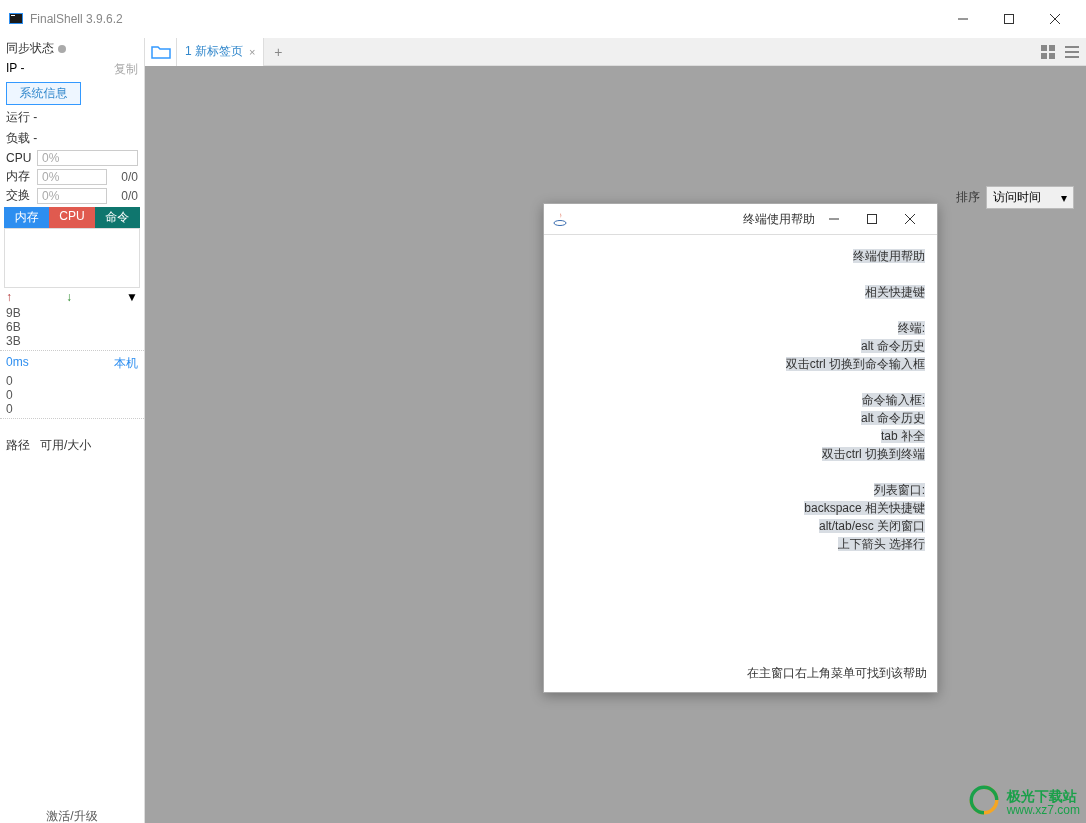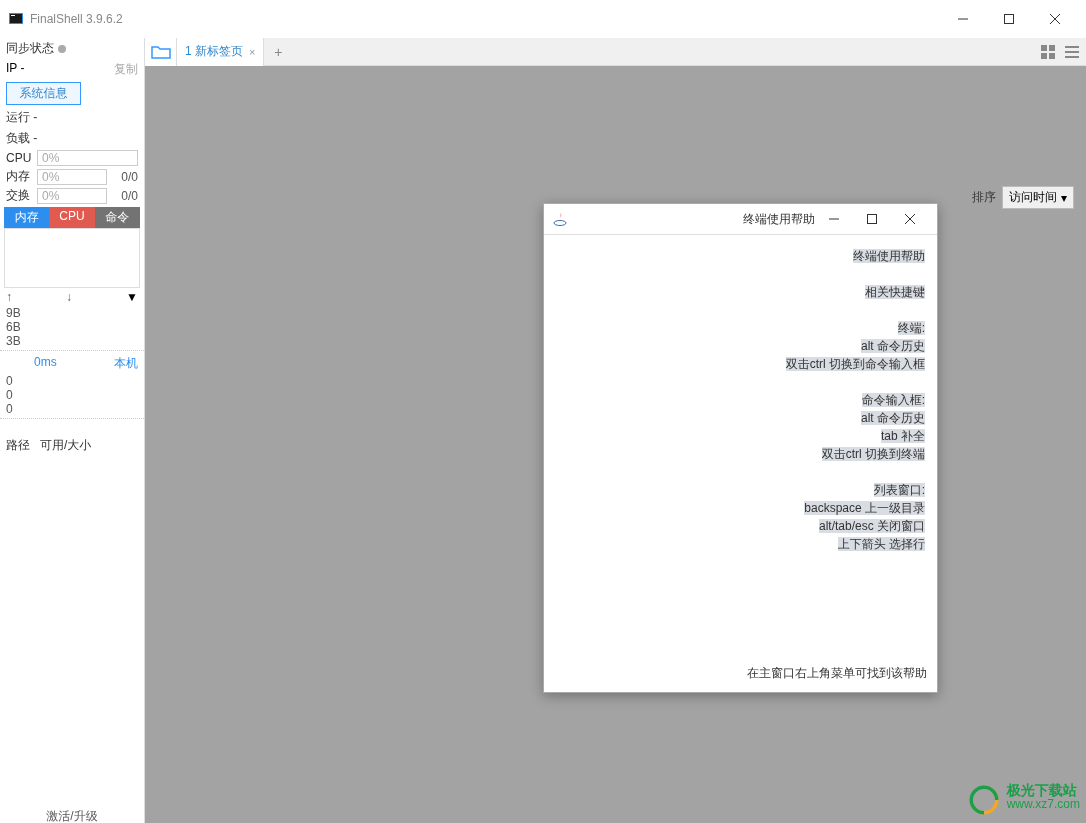--- a/index.html
+++ b/index.html
@@ -17,62 +17,62 @@
 .sb-ip .copy { color:#aaa; }
 .sys-btn { margin:2px 6px; padding:2px 0; border:1px solid #3399ff; background:#eef6ff; color:#3388cc; text-align:center; width:75px; }
 .stat-row { display:flex; align-items:center; padding:1px 6px; gap:3px; }
 .stat-label { width:28px; color:#333; }
 .stat-bar { flex:1; border:1px solid #ccc; height:16px; display:flex; align-items:center; padding:0 4px; color:#aaa; background:#fff; }
 .stat-num { width:28px; text-align:right; color:#555; }
 .tabs3 { display:flex; margin:2px 4px 0; }
 .tab3 { flex:1; text-align:center; padding:2px 0; color:#fff; }
 .tab3.mem { background:#2d8ef0; }
 .tab3.cpu { background:#e05a4f; }
-.tab3.cmd { background:#737373; }
+.tab3.cmd { background:#0f766e; }
 .chart-area { height:60px; border:1px solid #ddd; margin:0 4px; background:#fff; }
 .arrows { display:flex; justify-content:space-between; padding:2px 6px; color:#333; }
 .up-arrow { color:#b03030; }
 .dn-arrow { color:#2a8a2a; }
 .tri { color:#000; }
 .netlabels { padding-left:6px; color:#555; }
 .netlabels div { height:14px; }
 .dotted { border-top:1px dotted #ccc; margin:2px 0; }
-.ms-row { display:flex; justify-content:space-between; padding:2px 6px;margin-left:28px; }
+.ms-row { display:flex; justify-content:space-between; padding:2px 6px; }
 .ms { color:#2d8ef0; }
 .local { color:#2d8ef0; }
 .zeros { padding-left:6px; }
 .zeros div { height:14px; color:#555; }
 .path-row { display:flex; padding:4px 6px; color:#333; gap:10px; margin-top:12px; }
 .sb-spacer { flex:1; }
 .activate { text-align:center; padding:6px 12px; color:#555; }
 .content { flex:1; display:flex; flex-direction:column; position:relative; background:#a3a3a3;text-align:right; }
 .tabbar { height:28px; background:#f0f0f0; border-bottom:1px solid #ddd; display:flex; align-items:center; }
 .folder-icon { width:32px; height:28px; display:flex; align-items:center; justify-content:center; color:#3399ff; background:#fff; border-right:1px solid #ddd; }
 .tab { height:28px; padding:0 8px; display:flex; align-items:center; gap:6px; background:#fff; border-right:1px solid #ddd; color:#3388cc; }
 .tab-close { color:#999; font-size:11px; }
 .tab-add { width:28px; height:28px; display:flex; align-items:center; justify-content:center; color:#888; font-size:14px; }
 .tabbar-spacer { flex:1; }
 .view-btn { width:20px; height:20px; margin-right:4px; color:#888; display:flex; align-items:center; justify-content:center; }
 .toolbar-area { position:absolute; top:148px; right:12px; display:flex; align-items:center; gap:6px; }
 .sort-label { color:#333; }
-.sort-select { border:1px solid #bbb; padding:2px 6px; background:#f0f0f0; display:flex; align-items:center; gap:4px; }
+.sort-select { border:1px solid #bbb; padding:2px 6px; background:#f0f0f0; display:flex; align-items:center; gap:20px; }
 .dialog { position:absolute; left:398px; top:165px; width:395px; height:490px; background:#fff; box-shadow:0 3px 12px rgba(0,0,0,0.3); display:flex; flex-direction:column; border:1px solid #aaa; }
 .dlg-title { height:30px; display:flex; align-items:center; padding:0 8px; background:#fff; }
 .java-icon { width:16px; height:16px; margin-right:6px; }
 .dlg-title-text { flex:1; color:#333; }
 .dlg-controls { display:flex; gap:0; }
 .dlg-btn { width:38px; height:24px; display:flex; align-items:center; justify-content:center; color:#333; }
 .dlg-body { flex:1; background:#fff; padding:12px; border-top:1px solid #ddd; }
 .dlg-body .hl { background:#d8dde3; display:inline; }
 .dlg-body .line { line-height:18px; color:#333; }
 .dlg-footer { padding:6px 10px 10px; }
 .chk-row { display:flex; align-items:center; gap:6px; margin-bottom:6px; }
 .chk { width:13px; height:13px; border:1px solid #999; background:#fff; }
 .footer-note { color:#333; }
-.watermark { position:absolute; right:6px; bottom:6px; display:flex; align-items:flex-start; gap:6px; }
+.watermark { position:absolute; right:6px; bottom:6px; display:flex; align-items:flex-end; gap:6px; }
 .wm-swirl { width:34px; height:34px; }
 .wm-text { display:flex; flex-direction:column; line-height:14px; }
 .wm-cn { color:#1aa04a; font-size:14px; font-weight:bold; }
 .wm-url { color:#1aa04a; font-size:12px; }
 </style>
 </head>
 <body>
 
 <div class="titlebar">
   <span class="app-icon">
@@ -239,21 +239,21 @@
         <div class="line"><span class="hl">终端:</span></div>
         <div class="line"><span class="hl">alt 命令历史</span></div>
         <div class="line"><span class="hl">双击ctrl 切换到命令输入框</span></div>
         <div class="line">&nbsp;</div>
         <div class="line"><span class="hl">命令输入框:</span></div>
         <div class="line"><span class="hl">alt 命令历史</span></div>
         <div class="line"><span class="hl">tab 补全</span></div>
         <div class="line"><span class="hl">双击ctrl 切换到终端</span></div>
         <div class="line">&nbsp;</div>
         <div class="line"><span class="hl">列表窗口:</span></div>
-        <div class="line"><span class="hl">backspace 上一级目录</span></div>
+        <div class="line"><span class="hl">backspace 相关快捷键</span></div>
         <div class="line"><span class="hl">alt/tab/esc 关闭窗口</span></div>
         <div class="line"><span class="hl">上下箭头 选择行</span></div>
       </div>
       <div class="dlg-footer">
         <div class="footer-note">在主窗口右上角菜单可找到该帮助</div>
       </div>
     </div>
   </div>
 </div>
 

